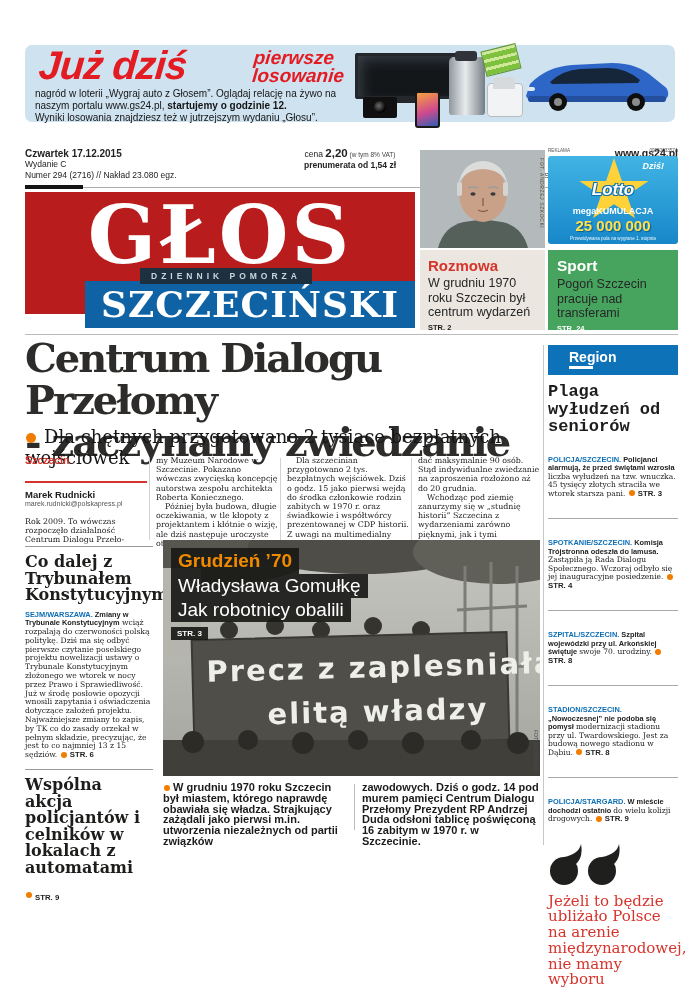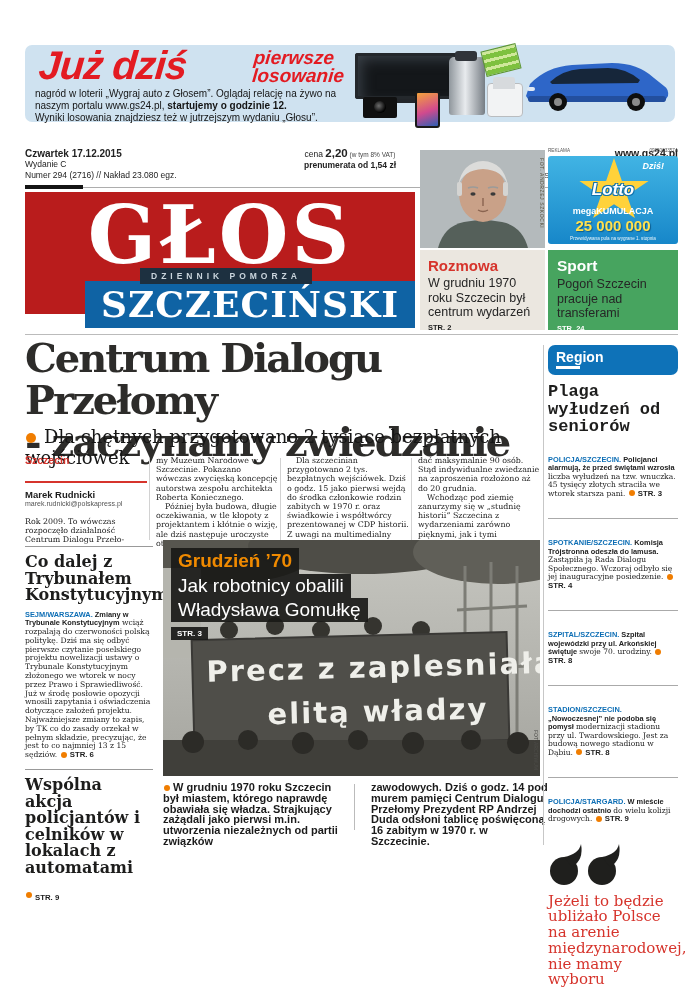--- a/index.html
+++ b/index.html
@@ -115,27 +115,27 @@
 
   
   .photo{position:absolute;left:163px;top:540px;width:377px;height:236px;background:#9a9a96;overflow:hidden;}
   .ovl{position:absolute;left:8px;top:8px;z-index:4;}
   .ovl .k span{display:inline-block;background:rgba(25,25,23,.92);color:#f08a00;font-weight:bold;font-size:19px;padding:2px 7px;}
   .ovl .t span{display:inline-block;background:rgba(25,25,23,.92);color:#fff;font-size:19px;padding:1px 7px;}
   .ovl .p span{display:inline-block;background:rgba(25,25,23,.92);color:#fff;font-weight:bold;font-size:8px;padding:2px 6px;}
   .pcred{position:absolute;right:1px;bottom:6px;writing-mode:vertical-rl;font-size:5px;color:#4c4c48;z-index:5;}
   .cap{position:absolute;font-size:11px;line-height:10.8px;font-weight:bold;color:#1b1b1b;}
   .capl{left:163px;top:782px;width:184px;}
-  .capr{left:371px;top:782px;width:178px;}
+  .capr{left:362px;top:782px;width:178px;}
   .caprule{position:absolute;left:354px;top:784px;width:1px;height:46px;background:#bbb;}
 
   
   .vrule{position:absolute;left:543px;top:345px;width:1px;height:500px;background:#c7c7c7;}
   .sidebar{position:absolute;left:548px;top:345px;width:130px;}
-  .regbox{background:#0e72b8;color:#fff;height:30px;padding:5px 8px;box-sizing:border-box;border-radius:7px;}
+  .regbox{background:#0e72b8;color:#fff;height:30px;padding:5px 21px;box-sizing:border-box;}
   .regbox .lbl{font-weight:bold;font-size:14px;line-height:14px;}
   .regbar{width:24px;height:3px;background:#fff;margin-top:2px;}
   .sb-h{font-family:Liberation Mono, monospace;font-weight:bold;font-size:17px;line-height:17.5px;color:#1d1d1c;margin:8px 0 4px;}
   .brief{font-family:"DejaVu Serif",serif;font-size:7.5px;line-height:8.5px;color:#222;margin:20px 0;}
   .sbhr{border:0;border-top:1px solid #aaa;margin:4px 0;}
   .quote{margin-top:8px;}
   .qtext{font-family:"DejaVu Serif",serif;color:#d6342c;font-size:15px;line-height:15.8px;margin-top:4px;}
   .qctx{font-family:"DejaVu Serif",serif;font-size:8.8px;margin-top:6px;color:#222;}
   .qauth{font-weight:bold;font-size:8.8px;margin-top:2px;}
   .barcode{margin-top:12px;border-top:1px solid #999;padding-top:3px;position:relative;}
@@ -330,22 +330,22 @@
           <circle cx="85" cy="200" r="10"></circle>
           <circle cx="140" cy="203" r="11"></circle>
         <circle cx="195" cy="200" r="10"></circle>
           <circle cx="250" cy="203" r="11"></circle>
           <circle cx="308" cy="200" r="10"></circle>
         <circle cx="355" cy="203" r="11"></circle>
       </g>
     </svg>
     <div class="ovl">
       <div class="k"><span>Grudzień ’70</span></div>
+      <div class="t"><span>Władysława Gomułkę</span></div>
       <div class="t"><span>Jak robotnicy obalili</span></div>
-      <div class="t"><span>Władysława Gomułkę</span></div>
       <div class="p"><span>STR. 3</span></div>
     </div>
     <div class="pcred">FOT. ARCHIWUM</div>
   </div>
   <div class="cap capl">
     <span class="dot"></span><span>W grudniu 1970 roku Szczecin był miastem, którego naprawdę obawiała się władza. Strajkujący zażądali jako pierwsi m.in. utworzenia niezależnych od partii związków</span>
   </div>
   <div class="caprule"></div>
   <div class="cap capr">zawodowych. Dziś o godz. 14 pod murem pamięci Centrum Dialogu Przełomy Prezydent RP Andrzej Duda odsłoni tablicę poświęconą 16 zabitym w 1970 r. w Szczecinie.</div>
 

